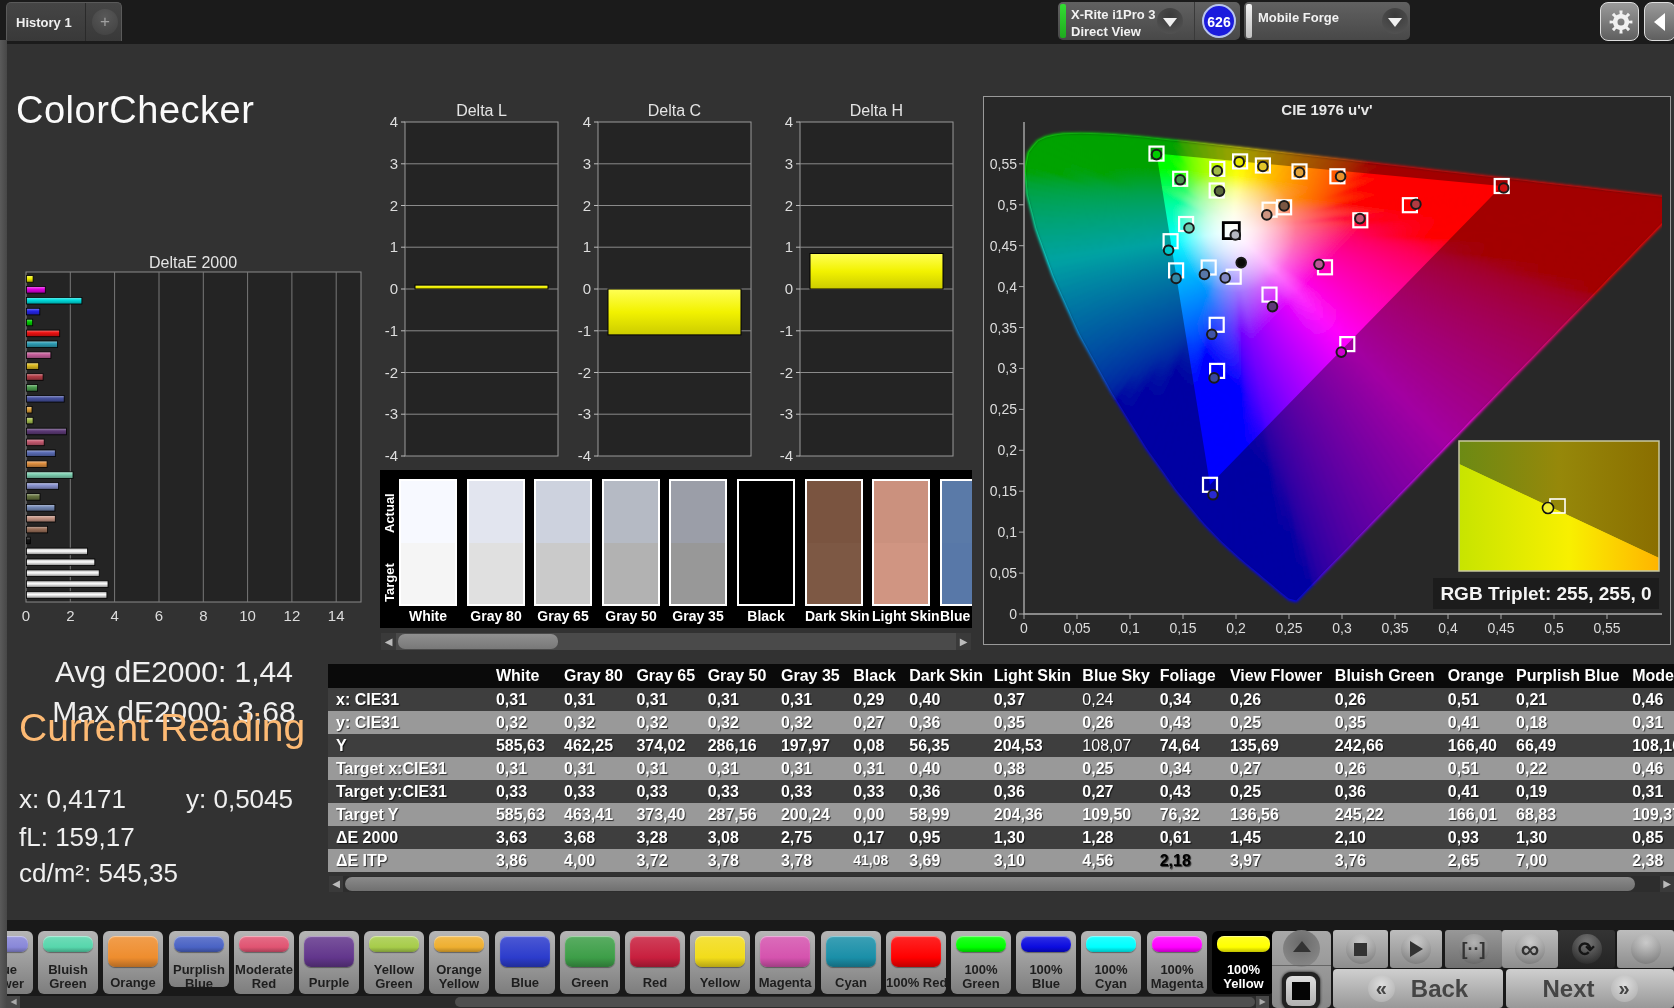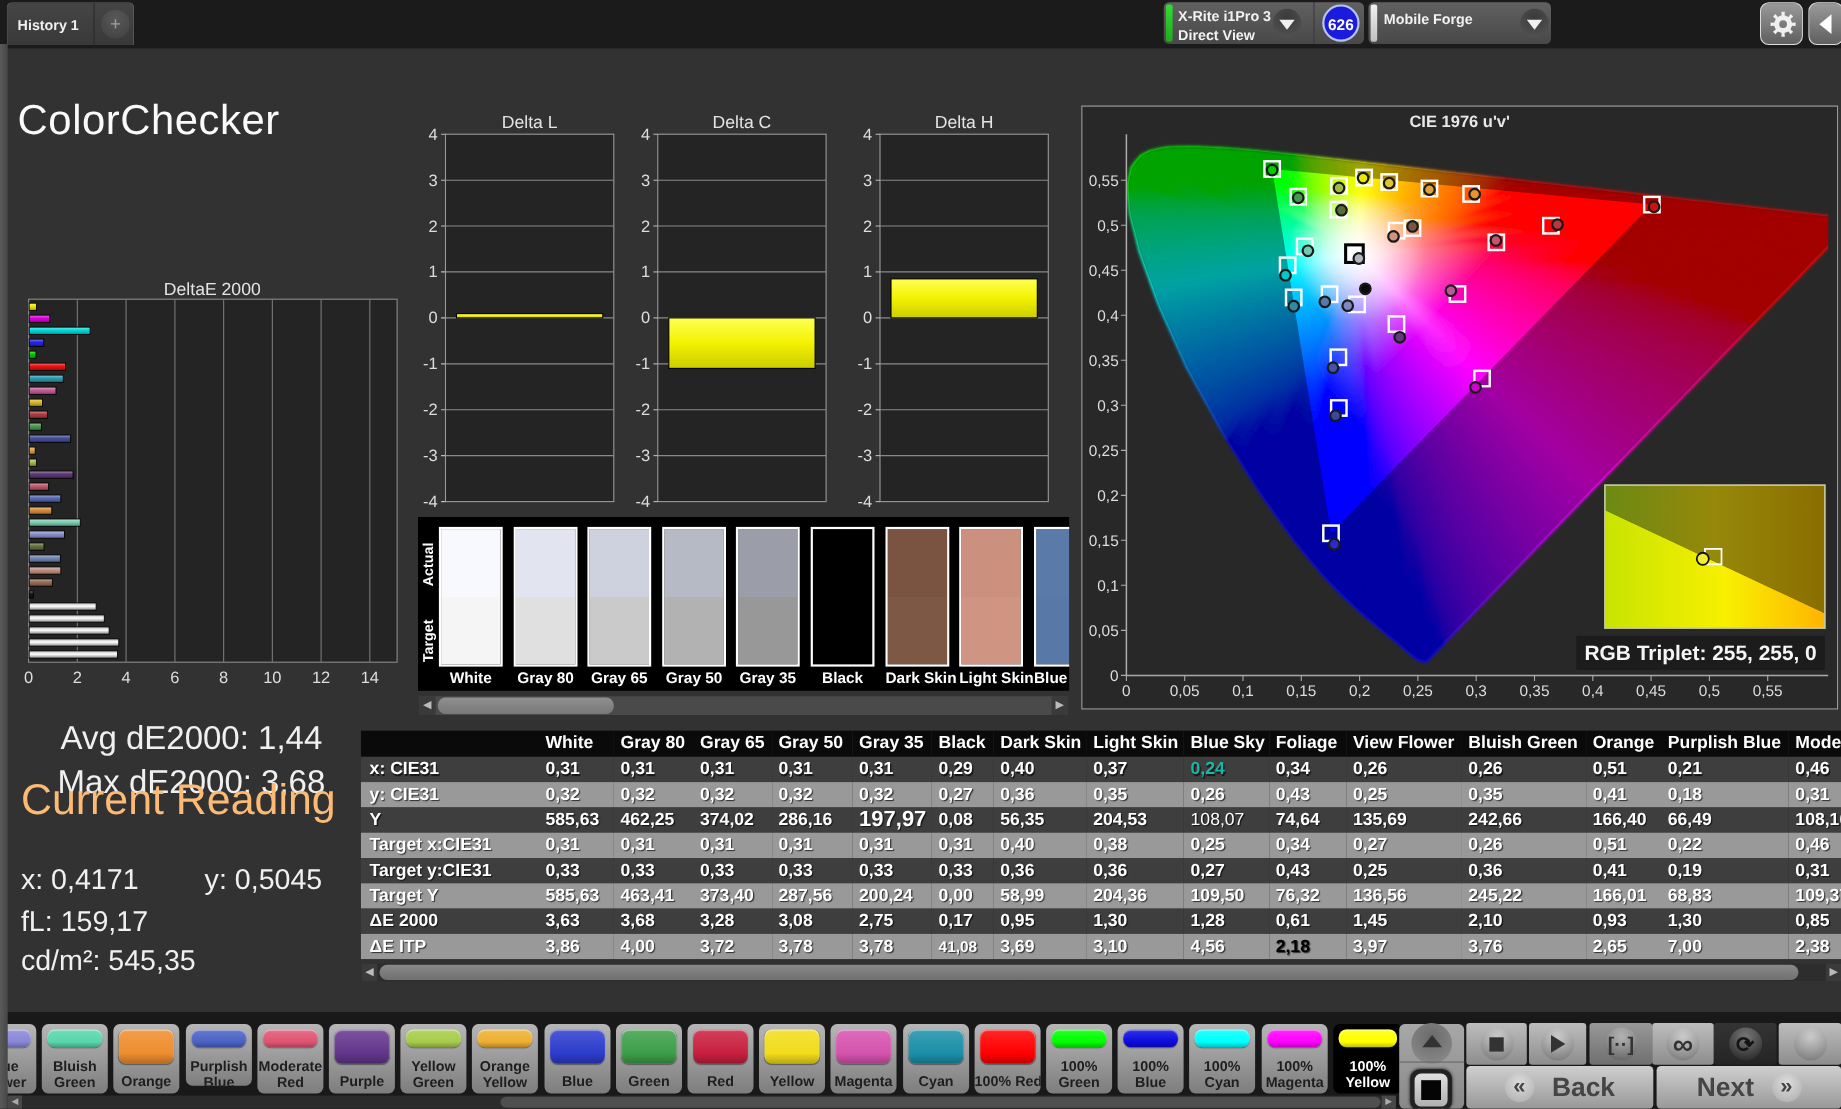--- a/index.html
+++ b/index.html
@@ -2750,21 +2750,21 @@
         <tr style="height:23px;line-height:23px;background:#3e3e3e">
           <td style="color:#fff;font-size:16px;font-weight:bold;padding:0 0 0 8px;white-space:nowrap;text-shadow:1px 1px 1px rgba(0,0,0,0.7)">x: CIE31</td>
           <td style="color:#fff;font-size:16px;font-weight:bold;padding:0 0 0 6px;white-space:nowrap;text-shadow:1px 1px 1px rgba(0,0,0,0.7)">0,31</td>
           <td style="color:#fff;font-size:16px;font-weight:bold;padding:0 0 0 6px;white-space:nowrap;text-shadow:1px 1px 1px rgba(0,0,0,0.7)">0,31</td>
           <td style="color:#fff;font-size:16px;font-weight:bold;padding:0 0 0 6px;white-space:nowrap;text-shadow:1px 1px 1px rgba(0,0,0,0.7)">0,31</td>
           <td style="color:#fff;font-size:16px;font-weight:bold;padding:0 0 0 6px;white-space:nowrap;text-shadow:1px 1px 1px rgba(0,0,0,0.7)">0,31</td>
           <td style="color:#fff;font-size:16px;font-weight:bold;padding:0 0 0 6px;white-space:nowrap;text-shadow:1px 1px 1px rgba(0,0,0,0.7)">0,31</td>
           <td style="color:#fff;font-size:16px;font-weight:bold;padding:0 0 0 6px;white-space:nowrap;text-shadow:1px 1px 1px rgba(0,0,0,0.7)">0,29</td>
           <td style="color:#fff;font-size:16px;font-weight:bold;padding:0 0 0 6px;white-space:nowrap;text-shadow:1px 1px 1px rgba(0,0,0,0.7)">0,40</td>
           <td style="color:#fff;font-size:16px;font-weight:bold;padding:0 0 0 6px;white-space:nowrap;text-shadow:1px 1px 1px rgba(0,0,0,0.7)">0,37</td>
-          <td style="color:#14b8a6;font-size:16px;font-weight:bold;padding:0 0 0 6px;white-space:nowrap;text-shadow:1px 1px 1px rgba(0,0,0,0.7)">0,24</td>
+          <td style="color:#ffffff;font-size:16px;font-weight:normal;padding:0 0 0 6px;white-space:nowrap;text-shadow:1px 1px 1px rgba(0,0,0,0.7)">0,24</td>
           <td style="color:#fff;font-size:16px;font-weight:bold;padding:0 0 0 6px;white-space:nowrap;text-shadow:1px 1px 1px rgba(0,0,0,0.7)">0,34</td>
           <td style="color:#fff;font-size:16px;font-weight:bold;padding:0 0 0 6px;white-space:nowrap;text-shadow:1px 1px 1px rgba(0,0,0,0.7)">0,26</td>
           <td style="color:#fff;font-size:16px;font-weight:bold;padding:0 0 0 6px;white-space:nowrap;text-shadow:1px 1px 1px rgba(0,0,0,0.7)">0,26</td>
           <td style="color:#fff;font-size:16px;font-weight:bold;padding:0 0 0 6px;white-space:nowrap;text-shadow:1px 1px 1px rgba(0,0,0,0.7)">0,51</td>
           <td style="color:#fff;font-size:16px;font-weight:bold;padding:0 0 0 6px;white-space:nowrap;text-shadow:1px 1px 1px rgba(0,0,0,0.7)">0,21</td>
           <td style="color:#fff;font-size:16px;font-weight:bold;padding:0 0 0 6px;white-space:nowrap;text-shadow:1px 1px 1px rgba(0,0,0,0.7)">0,46</td>
         </tr>
         <tr style="height:23px;line-height:23px;background:#999999">
           <td style="color:#fff;font-size:16px;font-weight:bold;padding:0 0 0 8px;white-space:nowrap;text-shadow:1px 1px 1px rgba(0,0,0,0.7)">y: CIE31</td>
           <td style="color:#fff;font-size:16px;font-weight:bold;padding:0 0 0 6px;white-space:nowrap;text-shadow:1px 1px 1px rgba(0,0,0,0.7)">0,32</td>
@@ -2782,21 +2782,21 @@
           <td style="color:#fff;font-size:16px;font-weight:bold;padding:0 0 0 6px;white-space:nowrap;text-shadow:1px 1px 1px rgba(0,0,0,0.7)">0,41</td>
           <td style="color:#fff;font-size:16px;font-weight:bold;padding:0 0 0 6px;white-space:nowrap;text-shadow:1px 1px 1px rgba(0,0,0,0.7)">0,18</td>
           <td style="color:#fff;font-size:16px;font-weight:bold;padding:0 0 0 6px;white-space:nowrap;text-shadow:1px 1px 1px rgba(0,0,0,0.7)">0,31</td>
         </tr>
         <tr style="height:23px;line-height:23px;background:#3e3e3e">
           <td style="color:#fff;font-size:16px;font-weight:bold;padding:0 0 0 8px;white-space:nowrap;text-shadow:1px 1px 1px rgba(0,0,0,0.7)">Y</td>
           <td style="color:#fff;font-size:16px;font-weight:bold;padding:0 0 0 6px;white-space:nowrap;text-shadow:1px 1px 1px rgba(0,0,0,0.7)">585,63</td>
           <td style="color:#fff;font-size:16px;font-weight:bold;padding:0 0 0 6px;white-space:nowrap;text-shadow:1px 1px 1px rgba(0,0,0,0.7)">462,25</td>
           <td style="color:#fff;font-size:16px;font-weight:bold;padding:0 0 0 6px;white-space:nowrap;text-shadow:1px 1px 1px rgba(0,0,0,0.7)">374,02</td>
           <td style="color:#fff;font-size:16px;font-weight:bold;padding:0 0 0 6px;white-space:nowrap;text-shadow:1px 1px 1px rgba(0,0,0,0.7)">286,16</td>
-          <td style="color:#fff;font-size:20px;font-weight:bold;padding:0 0 0 6px;white-space:nowrap;text-shadow:1px 1px 1px rgba(0,0,0,0.7)">197,97</td>
+          <td style="color:#fff;font-size:16px;font-weight:bold;padding:0 0 0 6px;white-space:nowrap;text-shadow:1px 1px 1px rgba(0,0,0,0.7)">197,97</td>
           <td style="color:#fff;font-size:16px;font-weight:bold;padding:0 0 0 6px;white-space:nowrap;text-shadow:1px 1px 1px rgba(0,0,0,0.7)">0,08</td>
           <td style="color:#fff;font-size:16px;font-weight:bold;padding:0 0 0 6px;white-space:nowrap;text-shadow:1px 1px 1px rgba(0,0,0,0.7)">56,35</td>
           <td style="color:#fff;font-size:16px;font-weight:bold;padding:0 0 0 6px;white-space:nowrap;text-shadow:1px 1px 1px rgba(0,0,0,0.7)">204,53</td>
           <td style="color:#fff;font-size:16px;font-weight:normal;padding:0 0 0 6px;white-space:nowrap;text-shadow:1px 1px 1px rgba(0,0,0,0.7)">108,07</td>
           <td style="color:#fff;font-size:16px;font-weight:bold;padding:0 0 0 6px;white-space:nowrap;text-shadow:1px 1px 1px rgba(0,0,0,0.7)">74,64</td>
           <td style="color:#fff;font-size:16px;font-weight:bold;padding:0 0 0 6px;white-space:nowrap;text-shadow:1px 1px 1px rgba(0,0,0,0.7)">135,69</td>
           <td style="color:#fff;font-size:16px;font-weight:bold;padding:0 0 0 6px;white-space:nowrap;text-shadow:1px 1px 1px rgba(0,0,0,0.7)">242,66</td>
           <td style="color:#fff;font-size:16px;font-weight:bold;padding:0 0 0 6px;white-space:nowrap;text-shadow:1px 1px 1px rgba(0,0,0,0.7)">166,40</td>
           <td style="color:#fff;font-size:16px;font-weight:bold;padding:0 0 0 6px;white-space:nowrap;text-shadow:1px 1px 1px rgba(0,0,0,0.7)">66,49</td>
           <td style="color:#fff;font-size:16px;font-weight:bold;padding:0 0 0 6px;white-space:nowrap;text-shadow:1px 1px 1px rgba(0,0,0,0.7)">108,16</td>

